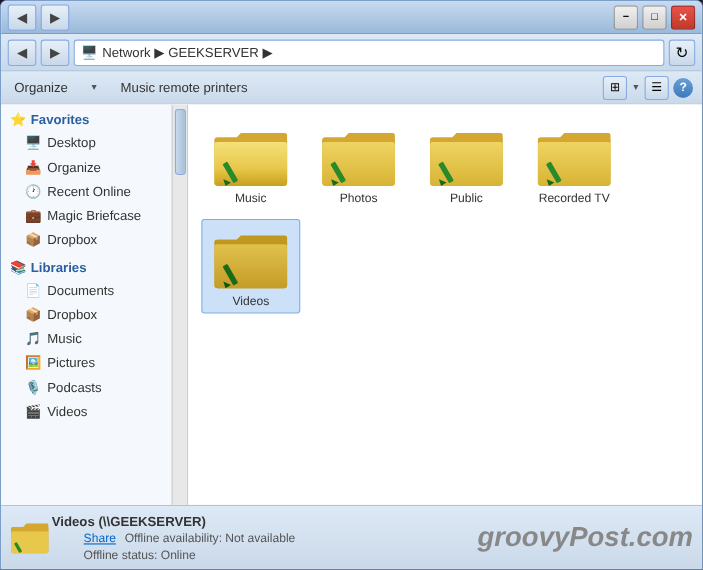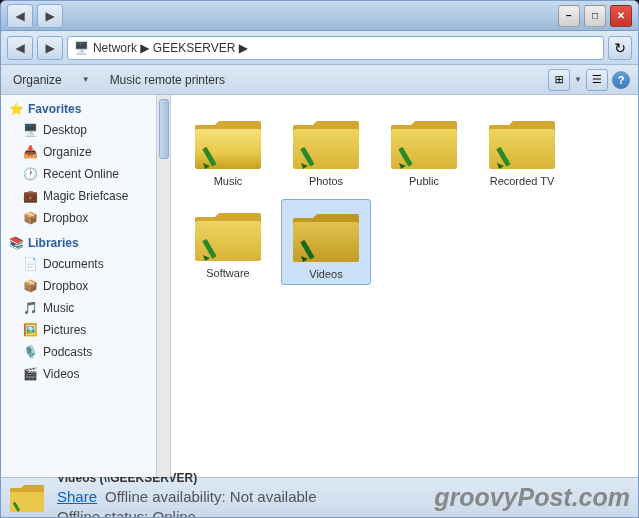--- a/index.html
+++ b/index.html
@@ -283,27 +283,27 @@
     }
 
     
     .folder-svg {
       width: 70px;
       height: 60px;
     }
 
     
     .status-bar {
-      height: 40px;
+      height: 58px;
       background: linear-gradient(to bottom, #dde9f5, #cad9ea);
       border-top: 1px solid #b0c4d8;
       display: flex;
       align-items: center;
       padding: 0 8px;
-      gap: 12px;
+      gap: 2px;
     }
 
     .status-folder-icon {
       width: 36px;
       height: 36px;
     }
 
     .status-info {
       display: flex;
       flex-direction: column;
@@ -311,24 +311,25 @@
       flex: 1;
     }
 
     .status-title {
       font-size: 12px;
       font-weight: bold;
       color: #333;
     }
 
     .status-line {
-      font-size: 15px;
+      font-size: 11px;
       color: #555;
       display: flex;
       gap: 8px;
+      margin-left: 29px;
     }
 
     .status-share {
       color: #0066cc;
       cursor: pointer;
       text-decoration: underline;
     }
 
     .groovy-logo {
       font-size: 25px;
@@ -544,39 +545,20 @@
               </linearGradient>
             </defs>
             <rect x="2" y="18" width="66" height="40" rx="3" fill="url(#fg4)" opacity="0.5"></rect>
             <rect x="14" y="36" width="5" height="20" rx="1" fill="#2a8a2a" transform="rotate(-30, 16, 46)"></rect>
             <polygon points="10,52 12,58 17,55" fill="#1a6a1a"></polygon>
           </svg>
         </div>
         <span class="folder-label">Recorded TV</span>
       </div>
 
-      <div class="folder-item">
-        <div class="folder-icon">
-          <svg class="folder-svg" viewBox="0 0 70 60" xmlns="http://www.w3.org/2000/svg">
-            <rect x="2" y="14" width="66" height="44" rx="3" fill="#d4a830"></rect>
-            <rect x="2" y="18" width="66" height="40" rx="3" fill="#e8c84a"></rect>
-            <path d="M2,16 Q2,14 4,14 L22,14 L26,10 L66,10 Q68,10 68,12 L68,18 L2,18 Z" fill="#d4a830"></path>
-            <defs>
-              <linearGradient id="fg5" x1="0" y1="0" x2="0" y2="1">
-                <stop offset="0%" stop-color="#f5e07a"></stop>
-                <stop offset="100%" stop-color="#c8a020"></stop>
-              </linearGradient>
-            </defs>
-            <rect x="2" y="18" width="66" height="40" rx="3" fill="url(#fg5)" opacity="0.5"></rect>
-            <rect x="14" y="36" width="5" height="20" rx="1" fill="#2a8a2a" transform="rotate(-30, 16, 46)"></rect>
-            <polygon points="10,52 12,58 17,55" fill="#1a6a1a"></polygon>
-          </svg>
-        </div>
-        <span class="folder-label">Software</span>
-      </div>
 
       <div class="folder-item selected">
         <div class="folder-icon">
           <svg class="folder-svg" viewBox="0 0 70 60" xmlns="http://www.w3.org/2000/svg">
             <rect x="2" y="14" width="66" height="44" rx="3" fill="#c09820"></rect>
             <rect x="2" y="18" width="66" height="40" rx="3" fill="#d8b838"></rect>
             <path d="M2,16 Q2,14 4,14 L22,14 L26,10 L66,10 Q68,10 68,12 L68,18 L2,18 Z" fill="#c09820"></path>
             <defs>
               <linearGradient id="fg6" x1="0" y1="0" x2="0" y2="1">
                 <stop offset="0%" stop-color="#e8cc60"></stop>

